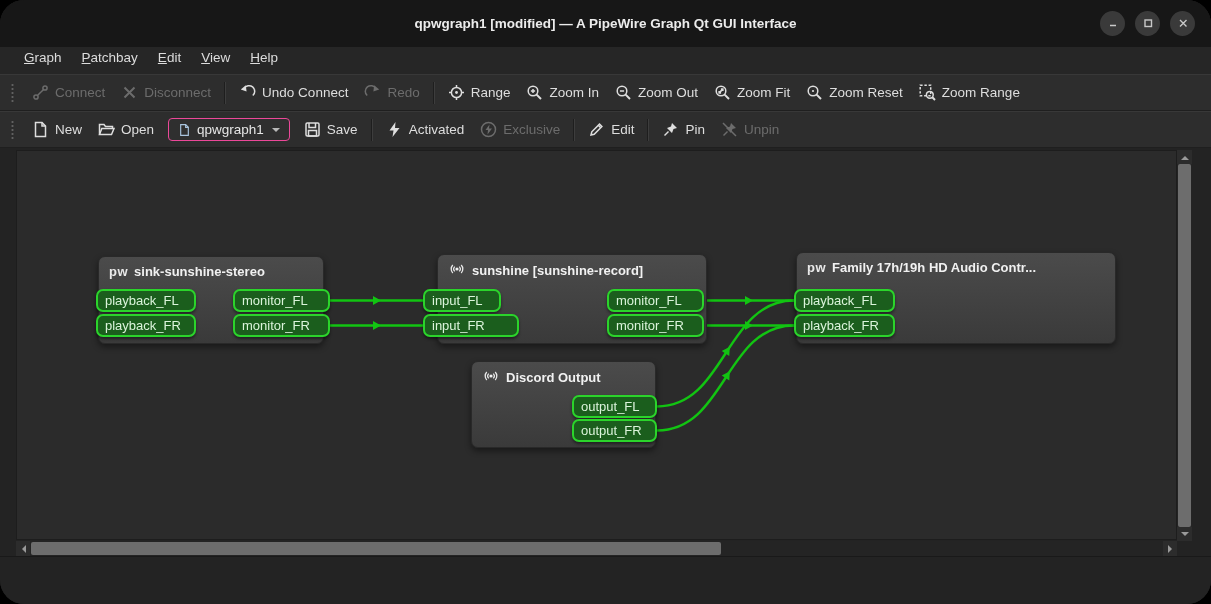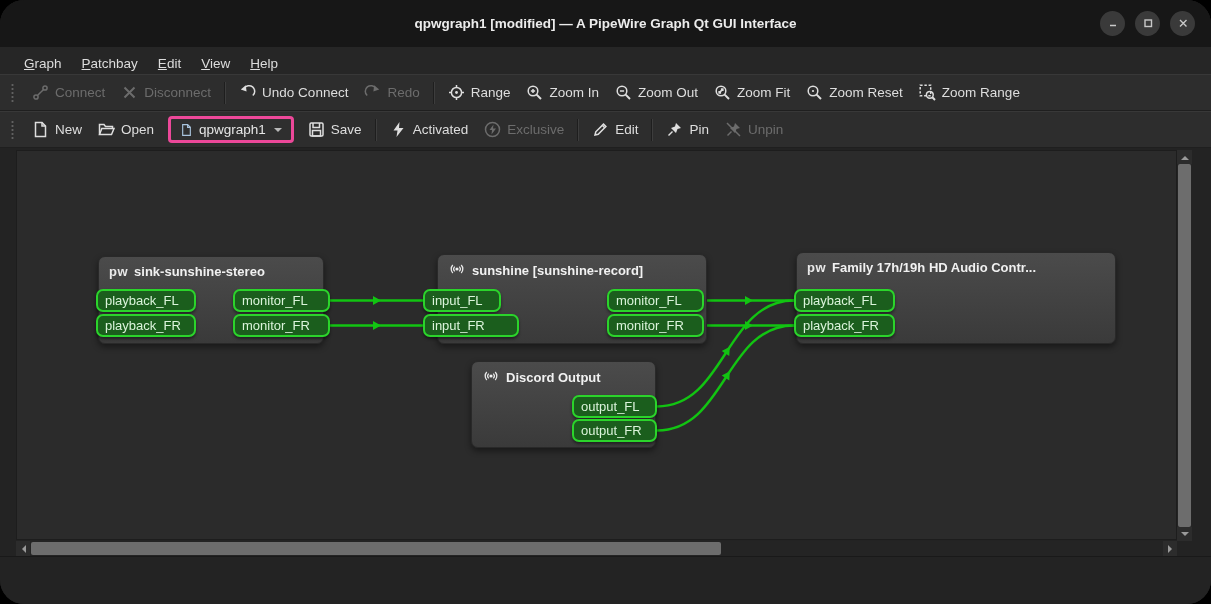--- a/index.html
+++ b/index.html
@@ -10,37 +10,37 @@
   
   .titlebar { position:absolute; left:0; top:0; width:100%; height:47px; background:#171717;
               display:flex; align-items:center; justify-content:center; }
   .title { color:#ececec; font-size:13.5px; font-weight:bold; }
   .win-controls { position:absolute; right:16px; top:0; height:47px; display:flex; gap:10px; align-items:center; }
   .winbtn { width:25px; height:25px; border-radius:50%; background:#3a3a3a; display:flex; align-items:center; justify-content:center; }
   .winbtn svg { stroke:#c9c9c9; stroke-width:1.4; fill:none; }
 
   
   .menubar { position:absolute; left:0; top:47px; width:100%; height:27px; background:#262626;
-             display:flex; align-items:flex-end; padding-left:14px; box-sizing:border-box; }
+             display:flex; align-items:flex-start; padding-left:14px; box-sizing:border-box; }
   .menu-item { display:inline-block; color:#dcdcdc; font-size:13.5px; padding:3px 10px; }
   .menu-item::first-letter { text-decoration:underline; }
 
   
   .toolbar { position:absolute; left:0; width:100%; height:37px; background:#2d2d2d;
              border-top:1px solid #383838; border-bottom:1px solid #1f1f1f;
              display:flex; align-items:center; padding:0 6px; box-sizing:border-box; }
   .toolbar-graph { top:74px; } .toolbar-patchbay { top:111px; }
   .grip { width:5px; height:20px; margin:0 9px 0 4px;
           background-image:radial-gradient(#616161 1px, transparent 1.3px); background-size:5px 4px; }
   .tbtn { display:flex; align-items:center; gap:6px; padding:4px 8px; border-radius:4px;
           color:#dedede; font-size:13.5px; white-space:nowrap; }
   .tbtn.disabled { color:#6c6c6c; }
   .ticon svg { display:block; stroke:currentColor; fill:none; stroke-width:1.5; }
   .sep { width:1px; height:22px; background:#1e1e1e; border-right:1px solid #3d3d3d; margin:0 5px; }
-  .combo { display:flex; align-items:center; gap:6px; background:#2f2f2f; border:3px solid #ec4899;
+  .combo { display:flex; align-items:center; gap:6px; background:#2f2f2f; border:1px solid #ec4899;
            border-radius:4px; padding:3px 9px; margin:0 6px; color:#e6e6e6; font-size:13.5px; }
   .combo-arrow { width:0; height:0; border:4px solid transparent; border-top-color:#b9b9b9; margin-top:5px; margin-left:2px; }
 
   
   .content-bg { position:absolute; left:0; top:148px; width:100%; height:408px; background:#232323; }
   .canvas { position:absolute; left:16px; top:150px; width:1159px; height:388px;
             background:#2b2b2b; border:1px solid #1d1d1d; overflow:hidden; }
   .wires { position:absolute; left:0; top:0; z-index:1; }
   .wires path.wire { stroke:#12c412; stroke-width:2.4; fill:none; }
   .wires polygon.arrow { fill:#12c412; }

